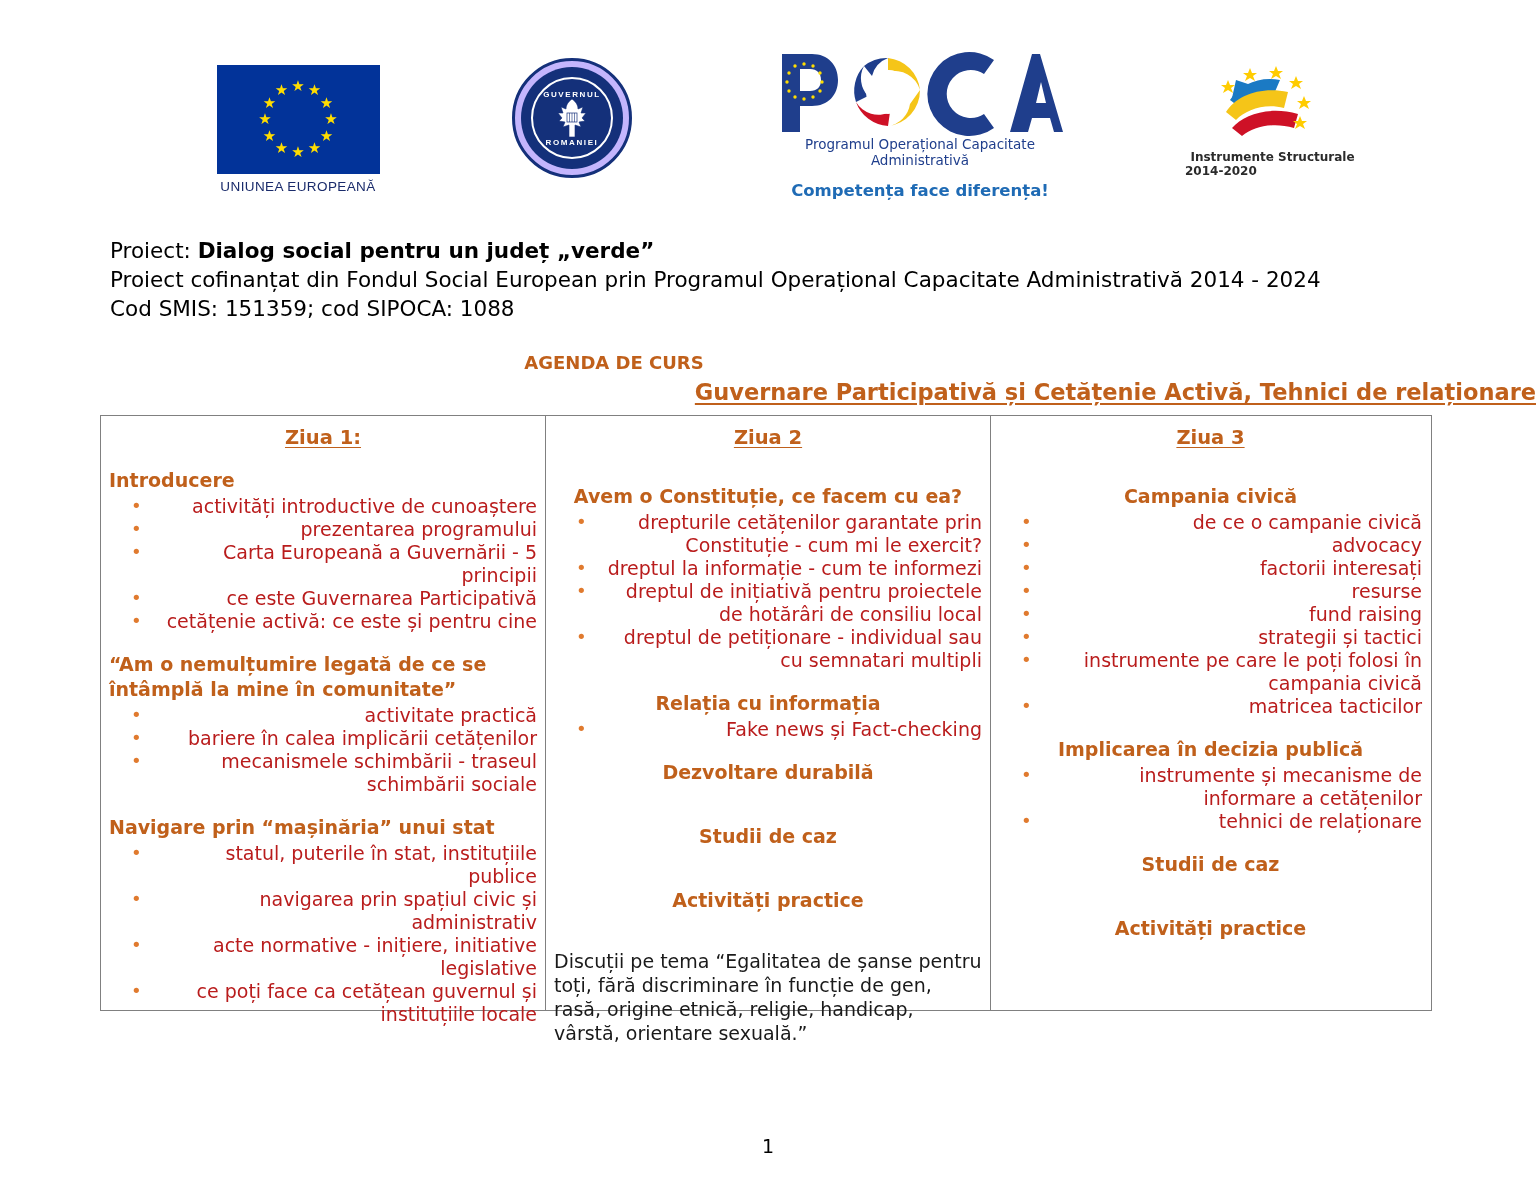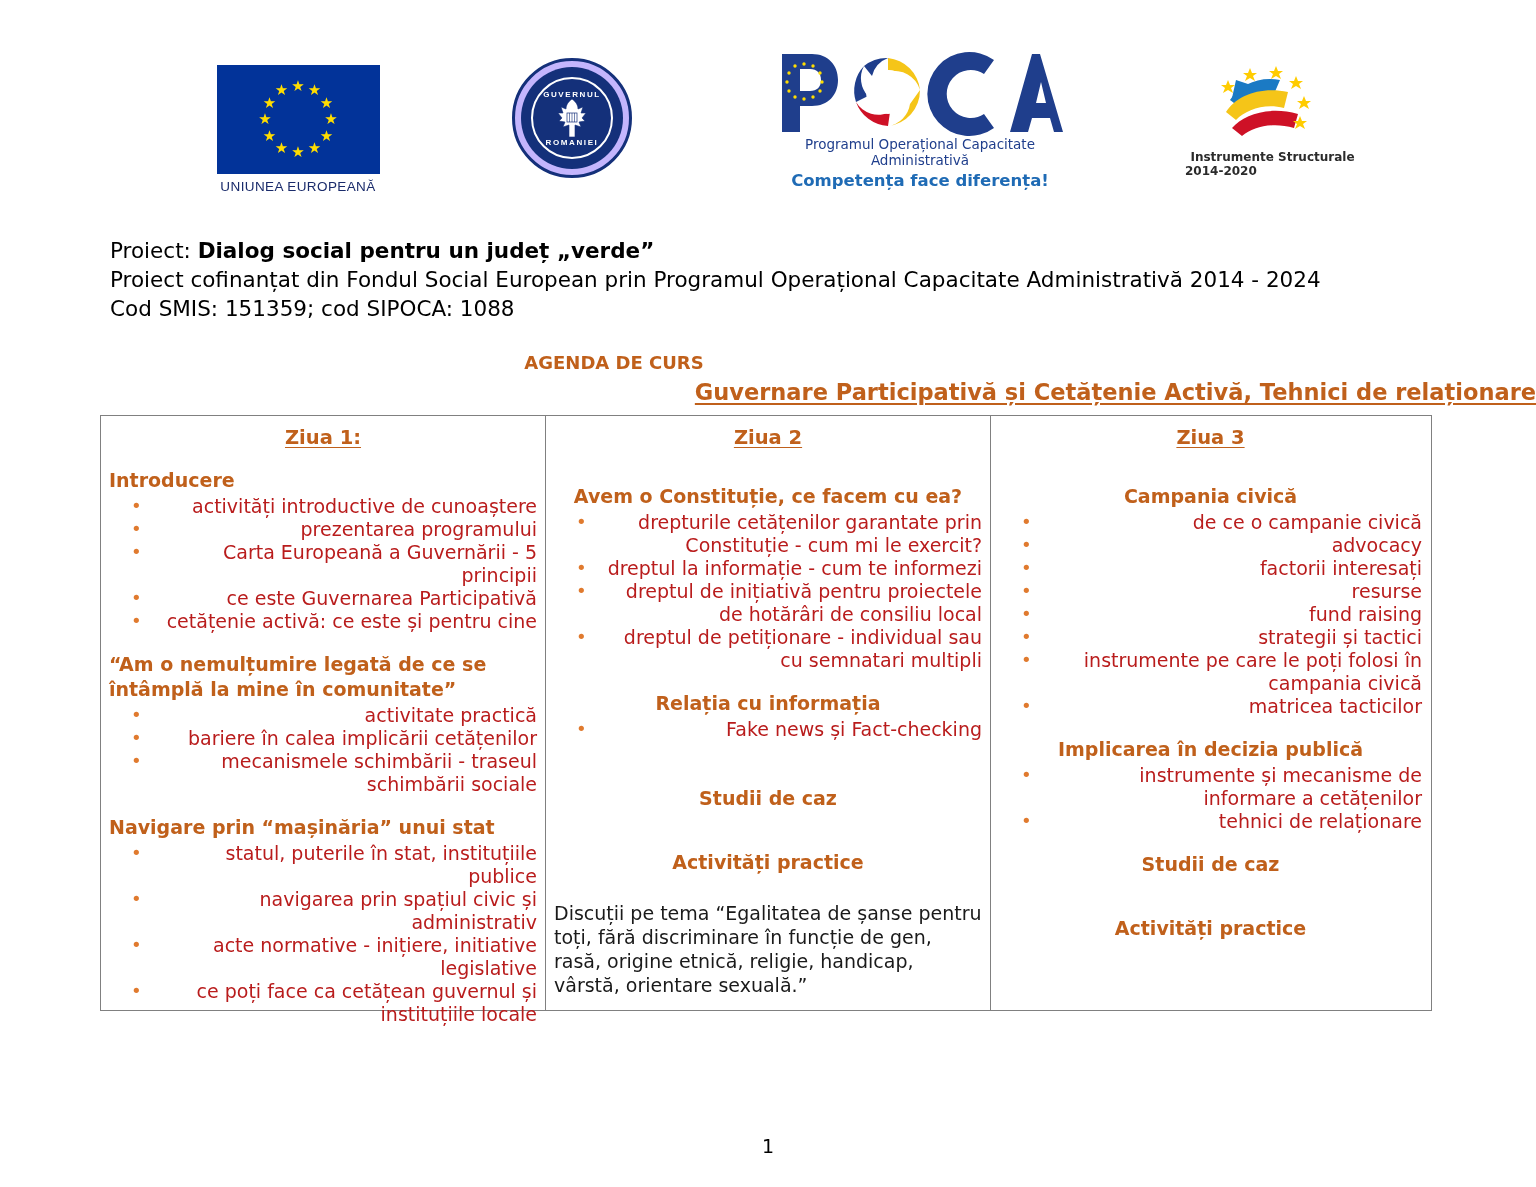--- a/index.html
+++ b/index.html
@@ -73,21 +73,21 @@
     font-weight:bold; font-size:76px; color:#1F3E8C;
     letter-spacing:-2px; line-height:92px;
     position:relative; z-index:3; text-align:center;
   }
   .poca-sub1{
     text-align:center; font-size:13.5px; color:#1F3E8C;
     font-family:"DejaVu Sans", sans-serif; margin-top:-4px;
   }
   .poca-sub2{
     text-align:center; font-size:16.5px; color:#1F6BB5; font-weight:bold;
-    font-family:"DejaVu Sans", sans-serif; margin-top:3px;
+    font-family:"DejaVu Sans", sans-serif; margin-top:13px;
   }
 
   
   #is-logo{ left:1185px; top:20px; width:175px; }
   .is-mark{ position:relative; height:90px; width:170px; margin:0 auto; }
   .is-cap1{ text-align:center; font-size:12px; font-weight:bold; color:#2b2b2b;
             font-family:"DejaVu Sans", sans-serif; }
   .is-cap2{ text-align:left; font-size:12px; font-weight:bold; color:#2b2b2b;
             font-family:"DejaVu Sans", sans-serif; }
 
@@ -157,21 +157,21 @@
     content:"\2022"; color:#E07A2E; position:absolute;
     left:-30px; top:-1px; font-size:18px;
   }
 
   .gap-sm{ height:10px; }
   .gap-md{ height:20px; }
 
   .para{
     font-size:19px; line-height:24px; color:#1a1a1a;
     font-family:"DejaVu Sans", sans-serif;
-    margin-top:6px;
+    margin-top:16px;
   }
 
   
   .footer-bar{ position:absolute; left:0; top:1060px; width:1536px; height:80px; }
 
   .page-num{
     position:absolute; left:0; top:1135px; width:1536px; text-align:center;
     font-size:19px; color:#000; font-family:"DejaVu Sans", sans-serif;
   }
 </style>
@@ -326,20 +326,21 @@
       <ul class="bullets">
         <li>drepturile cetățenilor garantate prin Constituție - cum mi le exercit?</li>
         <li>dreptul la informație - cum te informezi</li>
         <li>dreptul de inițiativă pentru proiectele de hotărâri de consiliu local</li>
         <li>dreptul de petiționare - individual sau cu semnatari multipli</li>
       </ul>
       <div class="sec-head center">Relația cu informația</div>
       <ul class="bullets">
         <li>Fake news și Fact-checking</li>
       </ul>
+      <div class="sec-head center">Dezvoltare durabilă</div>
       <div class="gap-md"></div>
       <div class="sec-head center">Studii de caz</div>
       <div class="gap-md"></div>
       <div class="sec-head center">Activități practice</div>
       <div class="gap-md"></div>
       <div class="para">Discuții pe tema “Egalitatea de șanse pentru toți, fără discriminare în funcție de gen, rasă, origine etnică, religie, handicap, vârstă, orientare sexuală.”</div>
     </div>
   <div class="agenda-col col-3" id="col-2">
       <div class="day-head"><span>Ziua 3</span></div>
       <div class="gap-sm"></div>

